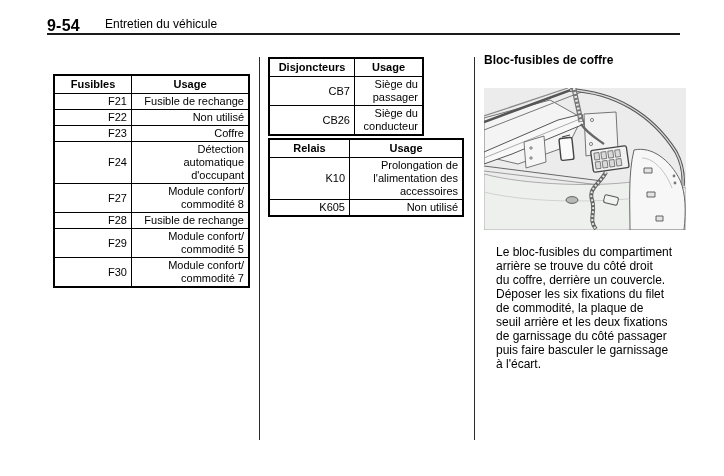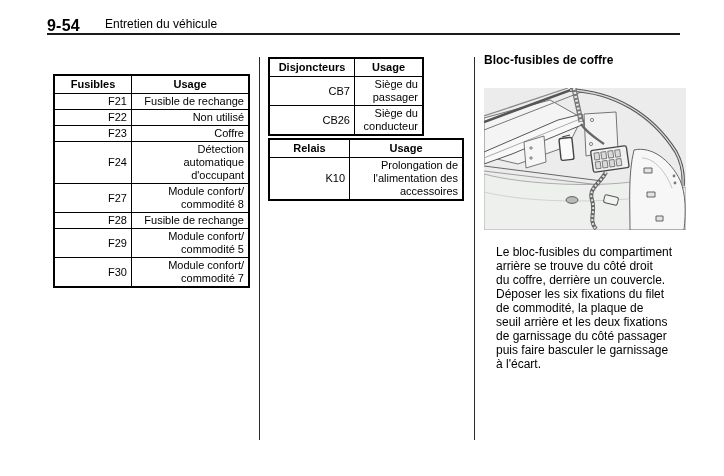--- a/index.html
+++ b/index.html
@@ -198,20 +198,24 @@
         <th>Relais</th>
         <th>Usage</th>
       </tr>
     </thead>
     <tbody>
       <tr>
         <td>K10</td>
         <td>Prolongation de
 l'alimentation des
 accessoires</td>
+      </tr>
+      <tr>
+        <td>K605</td>
+        <td>Non utilisé</td>
       </tr>
     </tbody>
   </table>
 
 <div class="right-heading">Bloc-fusibles de coffre</div>
 
 <svg class="illustration" viewBox="0 0 202 142" xmlns="http://www.w3.org/2000/svg">
 
   <rect x="0" y="0" width="202" height="142" fill="#ececec"></rect>
 

